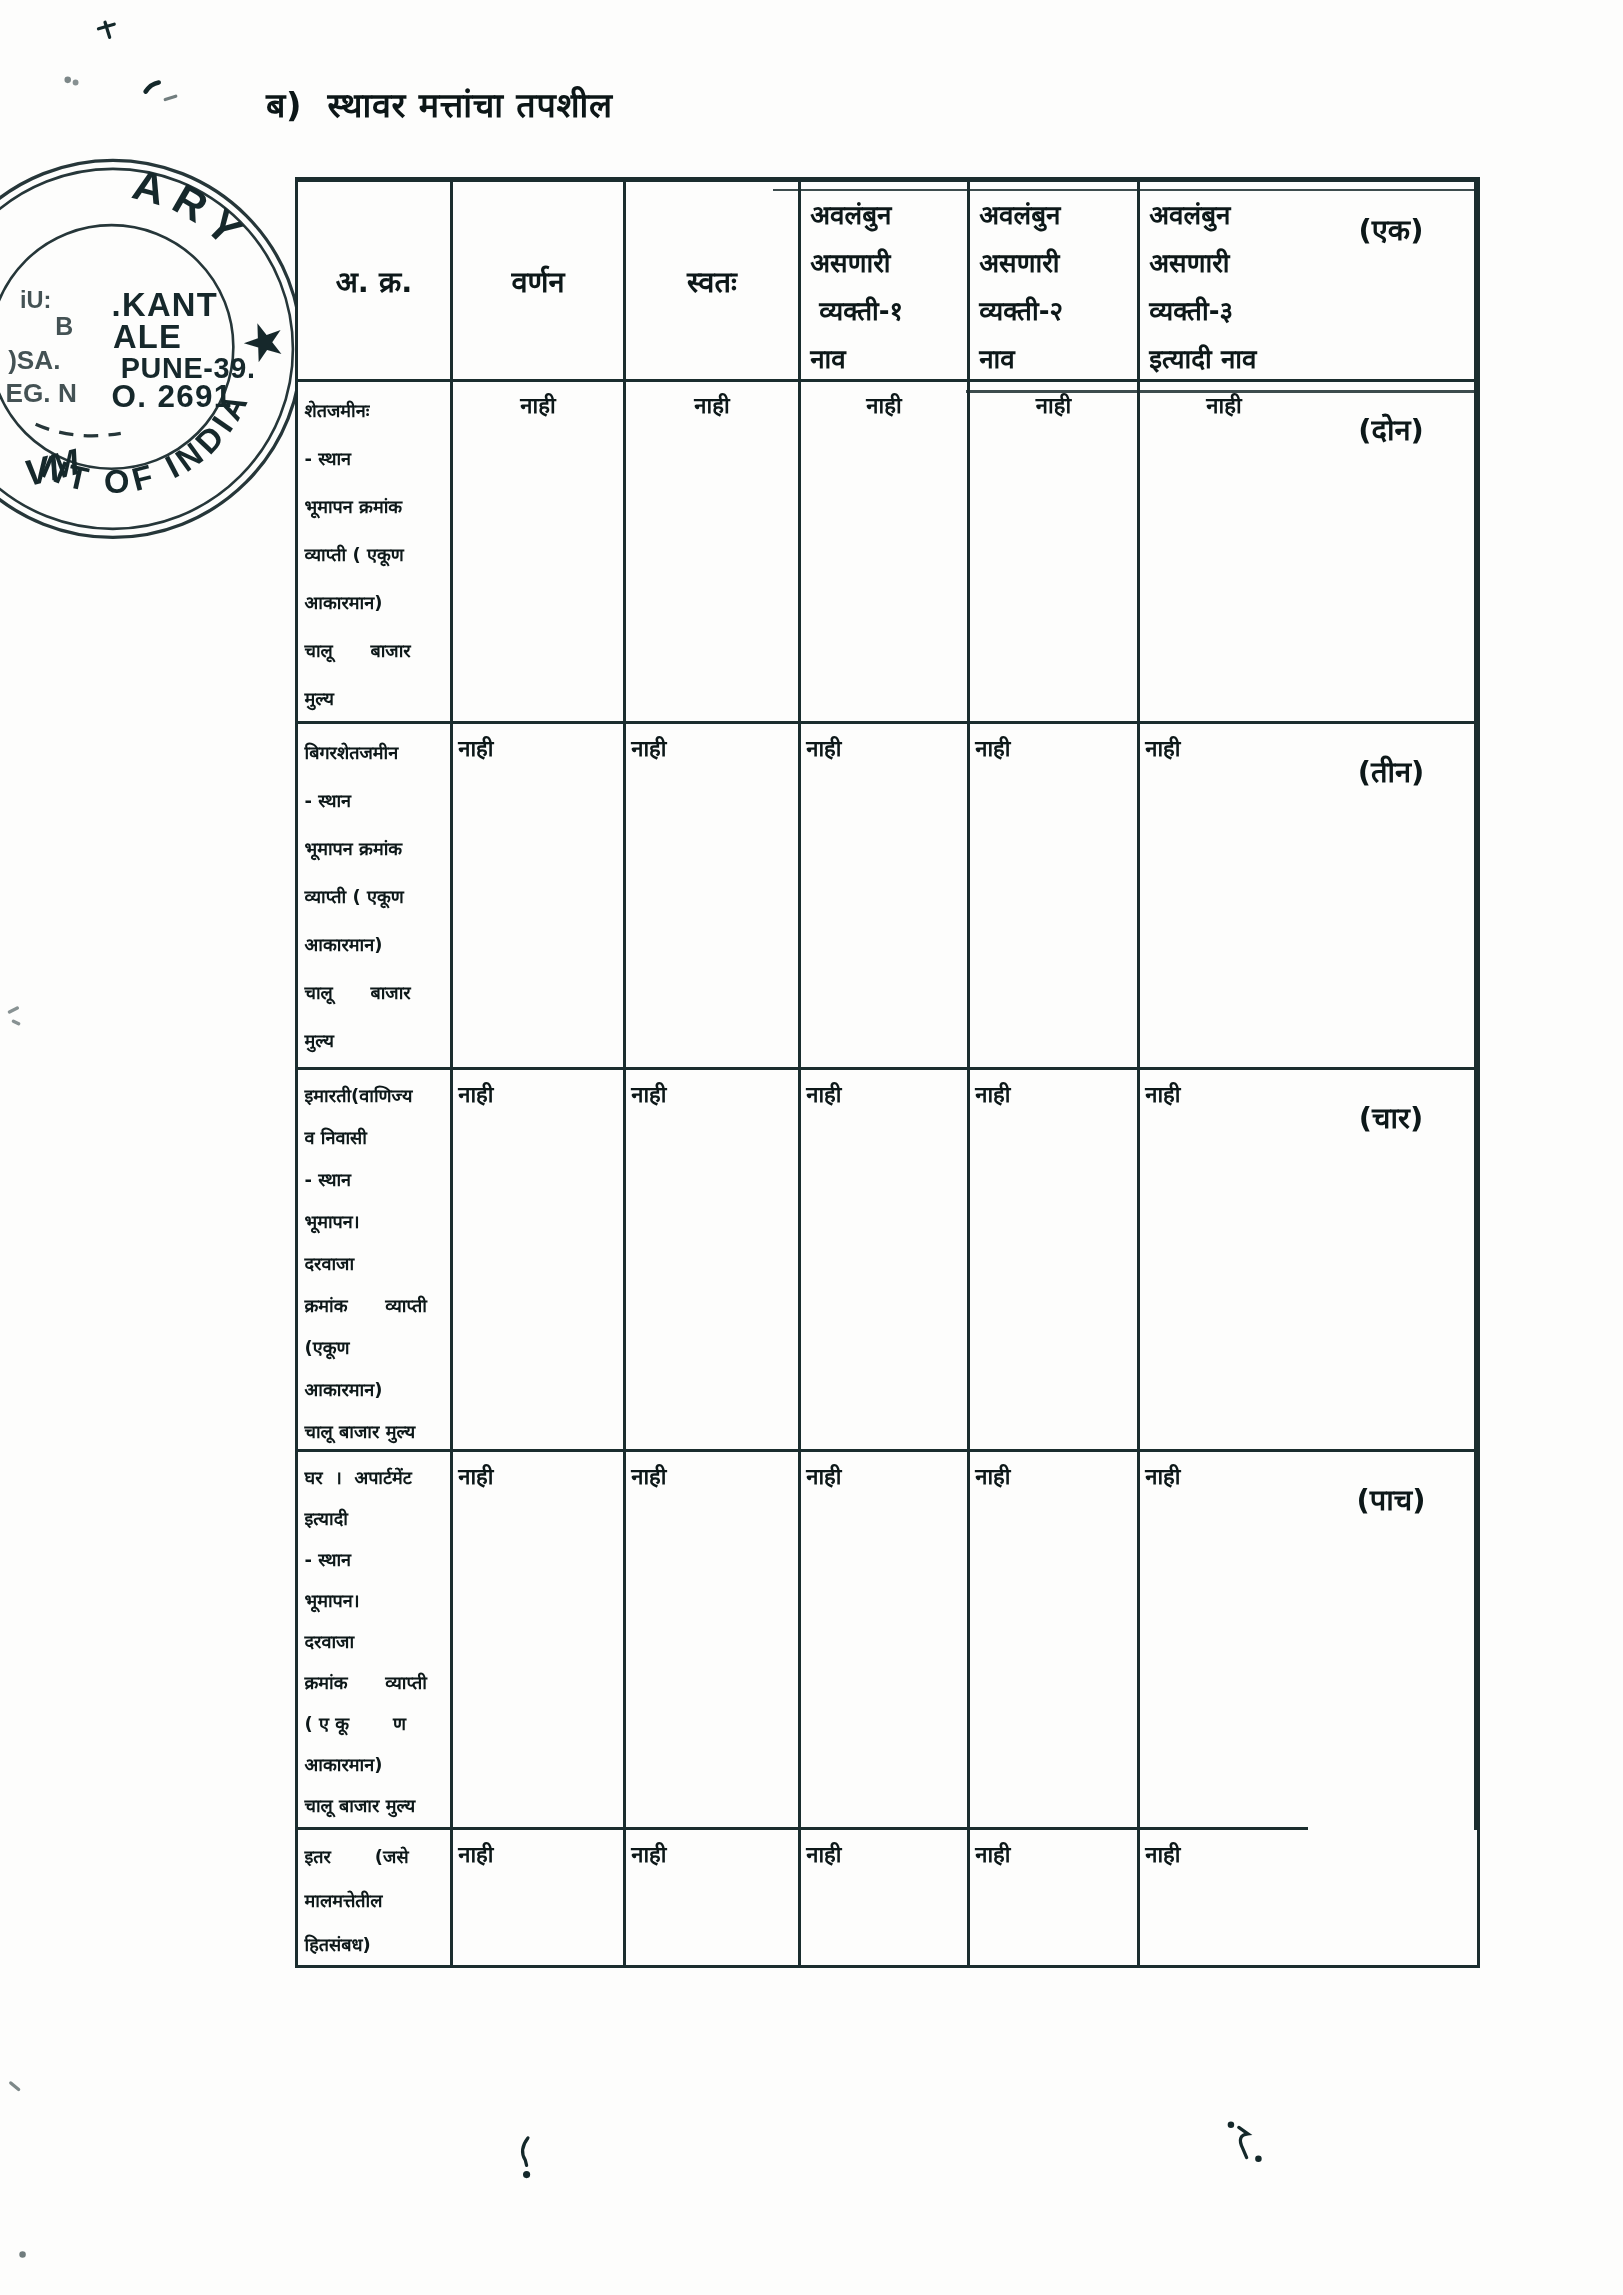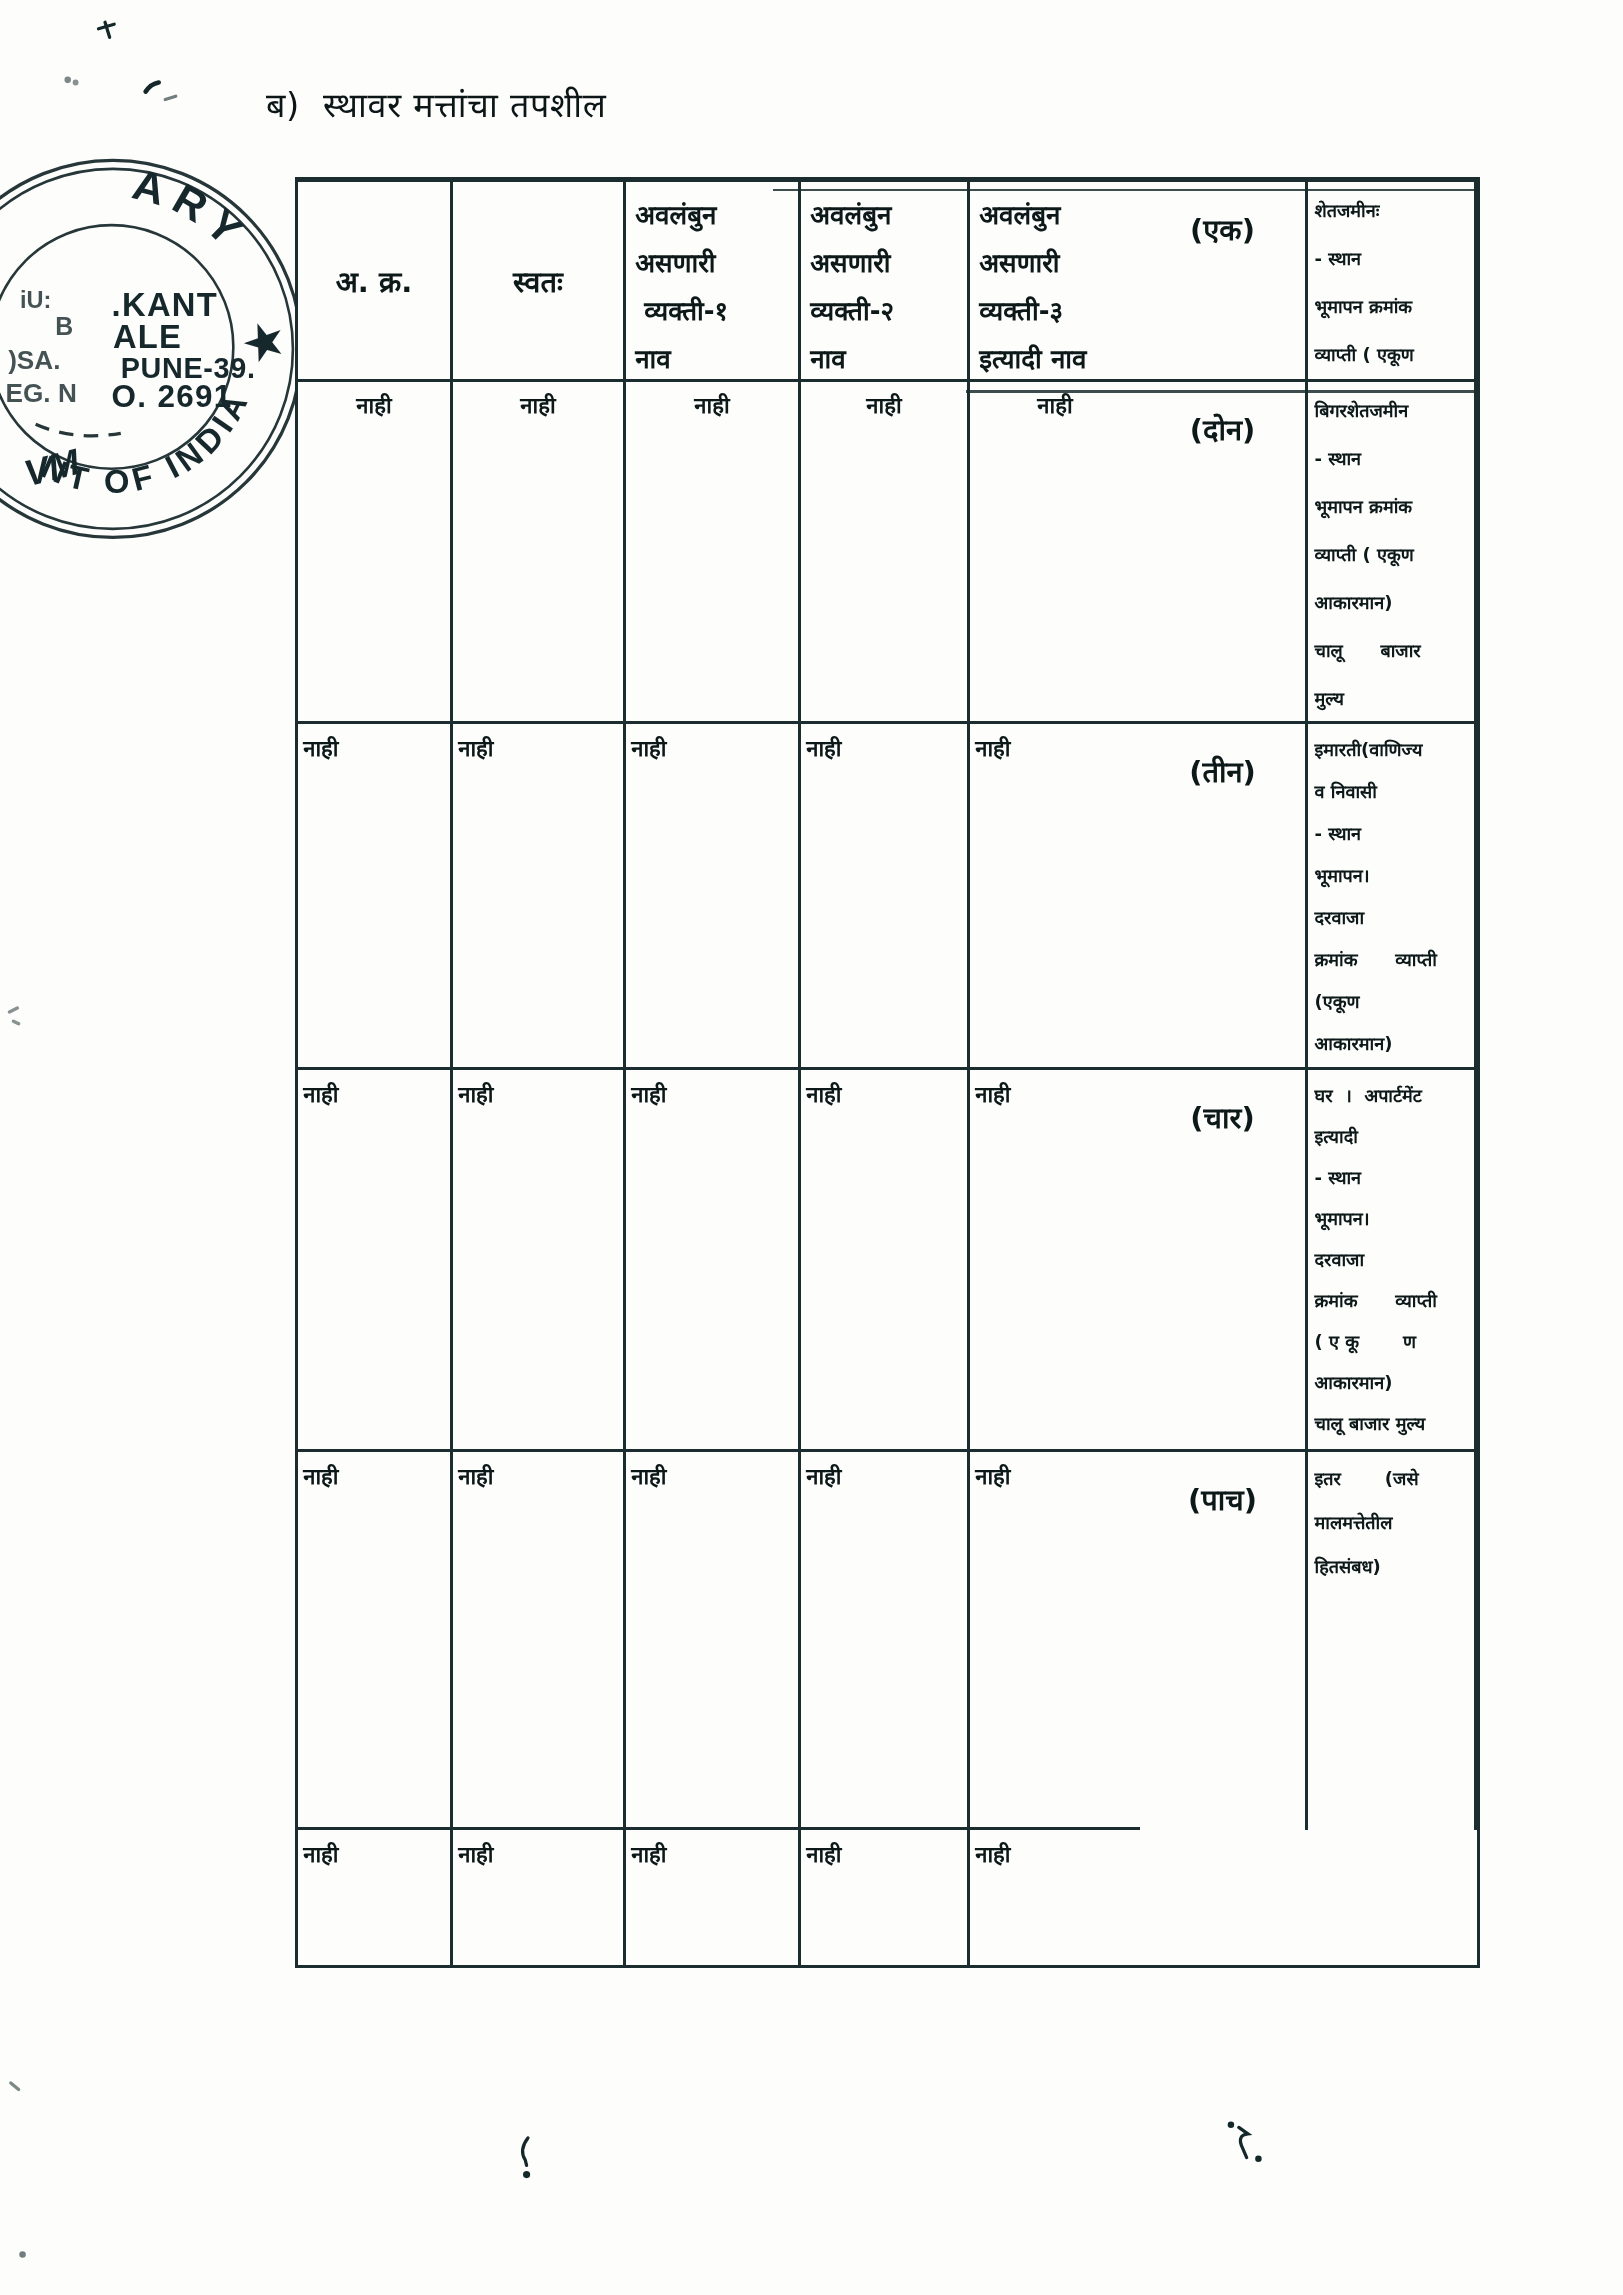--- a/index.html
+++ b/index.html
@@ -9,21 +9,21 @@
     font-family:"DejaVu Sans", sans-serif;
     color:#0d1819;
   }
   .sheet{position:absolute;inset:0;width:1624px;height:2295px;overflow:hidden;}
   .pre{white-space:pre;}
   .prew{white-space:pre-wrap;}
 
   
   .doc-title{
     position:absolute;left:266px;top:81px;
-    font-size:34px;font-weight:400;letter-spacing:0.7px;color:#0c1617;
+    font-size:34px;font-weight:700;letter-spacing:0.7px;color:#0c1617;
   }
 
   
   .assets-table{
     position:absolute;left:295px;top:177px;
     display:grid;
     grid-template-columns:155px 173px 175px 169px 170px 168px 169px;
     grid-template-rows:200px 342px 346px 382px 378px 135px;
     border:3.9px solid #1b2d2e;border-top-width:5.2px;
     background:#fdfdfc;
@@ -107,20 +107,23 @@
       <circle cx="1880" cy="3246" r="2.5"></circle>
       <circle cx="1922" cy="3298" r="2.5"></circle>
       <circle cx="34" cy="3444" r="2.5" opacity=".6"></circle>
     </g>
   </svg>
 
   <div class="assets-table">
 
     <div class="cell hc">
       <span>अ. क्र.</span>
+    </div>
+    <div class="cell hc">
+      <span>वर्णन</span>
     </div>
     <div class="cell hc">
       <span>स्वतः</span>
     </div>
     <div class="cell ht pre lh73">अवलंबुन
 असणारी
  व्यक्ती-१
 नाव</div>
     <div class="cell ht pre lh73">अवलंबुन
 असणारी

